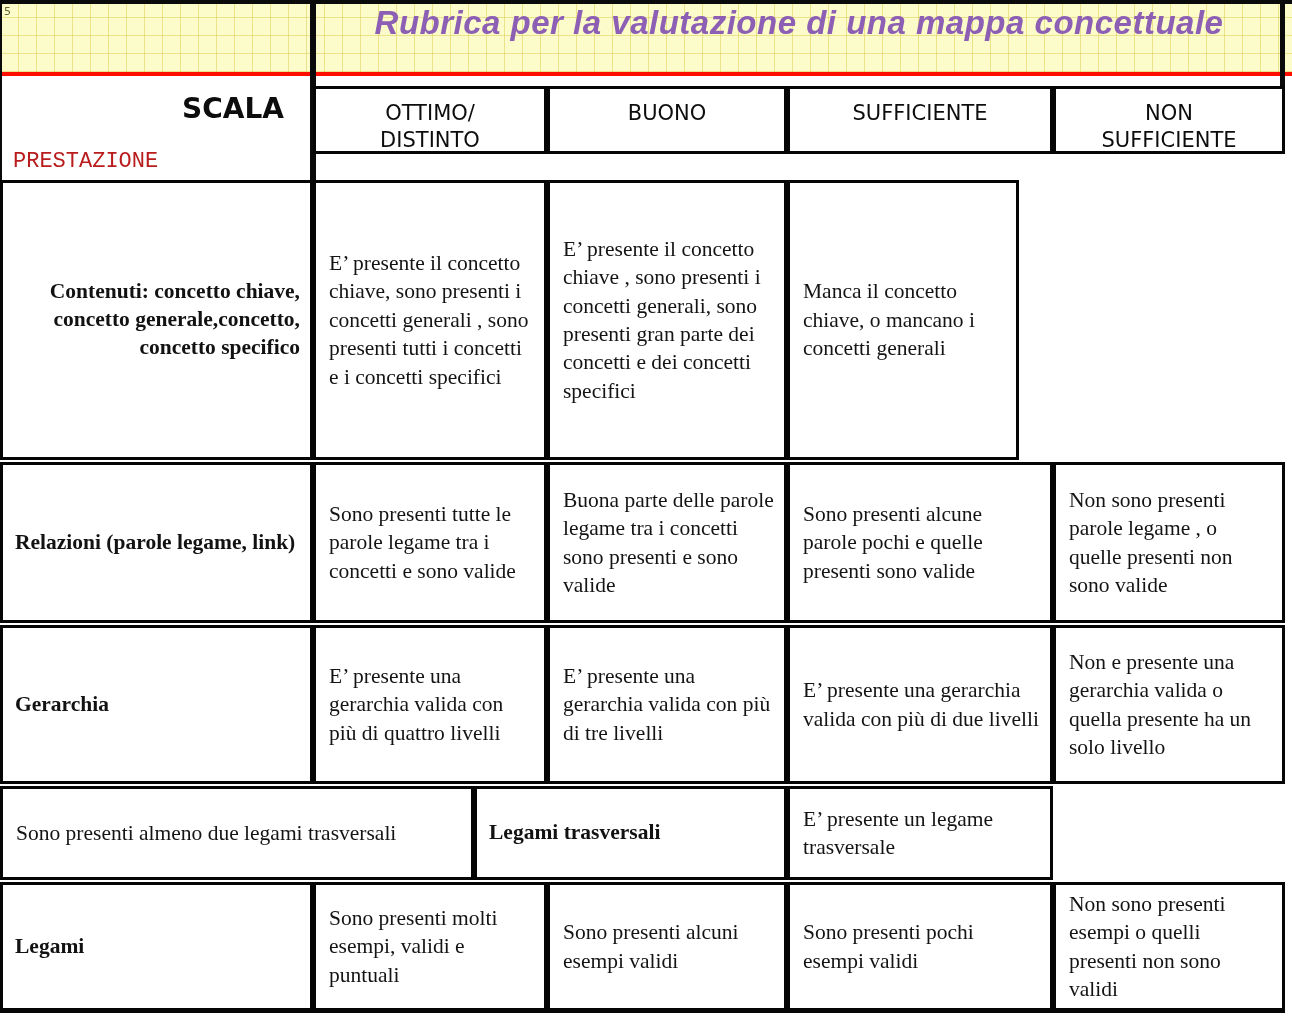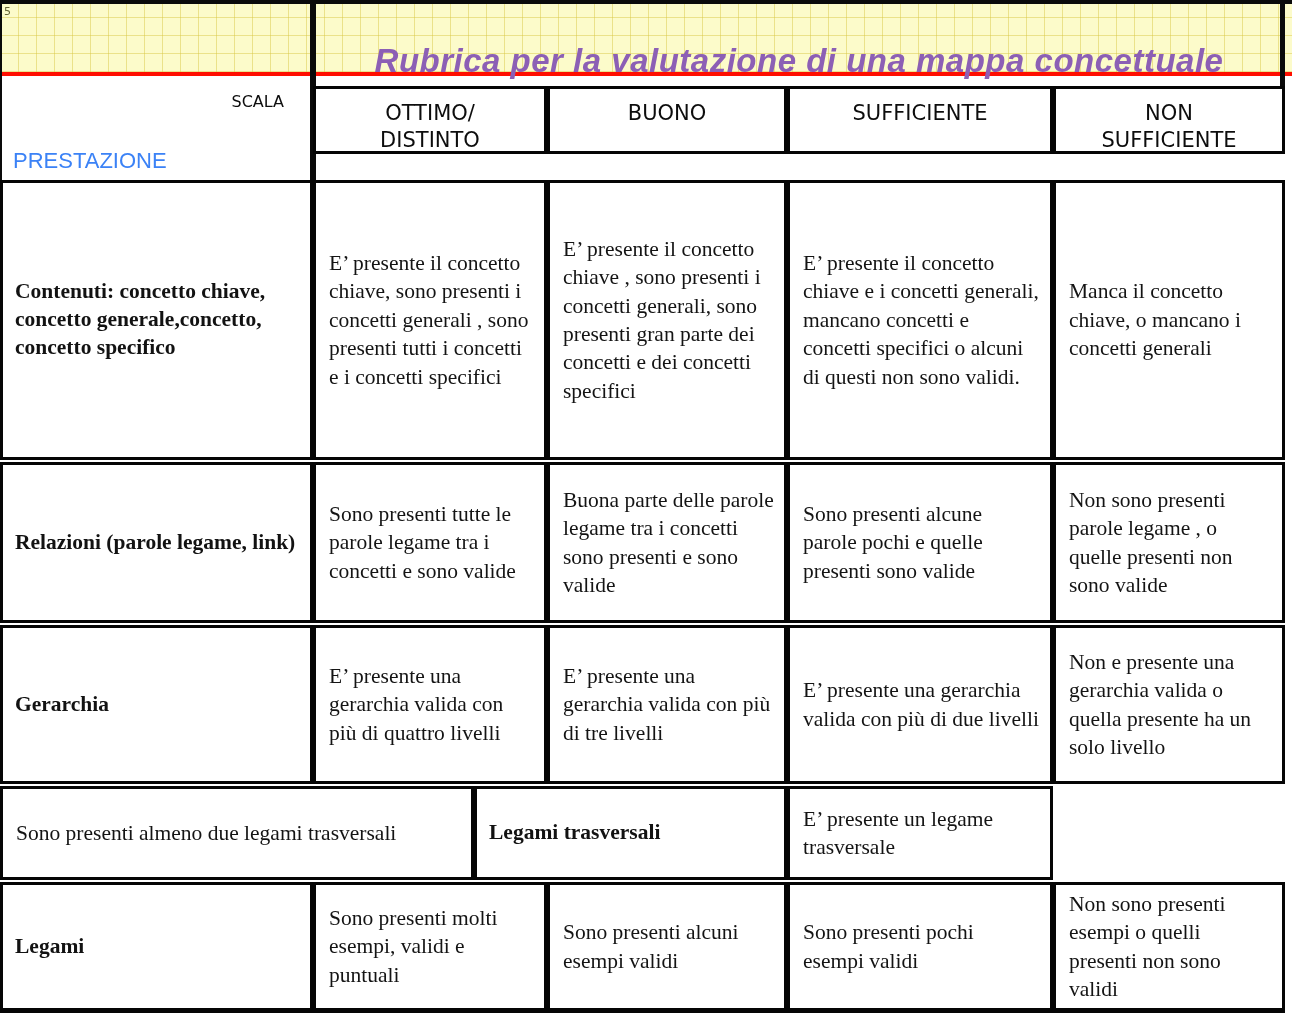--- a/index.html
+++ b/index.html
@@ -15,40 +15,41 @@
       repeating-linear-gradient(0deg, rgba(214,196,60,.45) 0 1px, transparent 1px 18px),
       repeating-linear-gradient(90deg, rgba(214,196,60,.45) 0 1px, transparent 1px 18px);
     border-top:4px solid #0a0a0a;
     border-bottom:4px solid #ff0e00;
   }
   .corner-mark{
     position:absolute;left:4px;top:7px;font-size:11px;line-height:10px;
     color:#4c4c1c;opacity:.85;font-family:"DejaVu Sans",sans-serif;
   }
   .title-wrap{
-    position:absolute;left:316px;top:18px;width:966px;height:85px;
-    display:flex;align-items:center;justify-content:center;
+    position:absolute;left:316px;top:4px;width:966px;height:85px;
+    display:flex;justify-content:center;
   }
   .title-text{
     font-family:"Liberation Sans",sans-serif;font-weight:bold;font-style:italic;
     font-size:33px;color:#8c5fb5;letter-spacing:.5px;white-space:nowrap;
   }
   .vdiv{position:absolute;left:310px;top:0;width:6px;height:180px;background:#0a0a0a;}
   .left-edge{position:absolute;left:0;top:0;width:2px;height:182px;background:#0a0a0a;}
   .right-seg{position:absolute;left:1280px;top:0;width:5px;height:88px;background:#0a0a0a;}
 
   
   .hdr-left{position:absolute;left:2px;top:80px;width:306px;height:98px;}
   .scala{
-    position:absolute;right:24px;top:12px;font-size:16px;color:#0d0d0d;
+    position:absolute;right:24px;top:12px;font-size:28px;color:#0d0d0d;
     font-family:"DejaVu Sans","Liberation Sans",sans-serif;
+    font-weight:bold;
   }
   .prestazione{
-    position:absolute;left:11px;bottom:4px;font-size:22px;color:#3b82f6;
-    font-family:Liberation Sans, sans-serif;
+    position:absolute;left:11px;bottom:4px;font-size:22px;color:#b91c1c;
+    font-family:Liberation Mono, monospace;
   }
   .hdr-cells{position:absolute;left:313px;top:86px;display:flex;}
   .hcell{
     box-sizing:border-box;height:68px;border:3px solid #050505;background:#fff;
     padding-top:11px;text-align:center;font-size:21px;line-height:1.28;
     white-space:pre-line;font-family:"DejaVu Sans","Liberation Sans",sans-serif;color:#0d0d0d;
   }
   .w1{width:234px}.w2{width:240px}.w3{width:266px}.w4{width:232px}.wm{width:474px}
   .wlabel{width:313px}
 
@@ -62,21 +63,21 @@
   .row:last-child .cell{border-bottom-width:5px;}
   .label-cell .txt{
     font-family:"Liberation Serif","DejaVu Serif",serif;font-weight:bold;
     font-size:21.5px;line-height:1.3;color:#121212;
   }
   .data-cell .txt{
     font-family:"Liberation Serif","DejaVu Serif",serif;
     font-size:21.5px;line-height:1.32;color:#141414;
   }
   .cell .txt{padding:6px 10px 6px 13px;}
-  .label-cell .txt{padding-left:12px;}
+  .label-cell .txt{padding-left:12px;text-align:right;}
   .r1{height:280px}.r2{height:161px}.r3{height:159px}.r4{height:94px}.r5{height:131px}
 </style>
 </head>
 <body>
 
 <div class="page">
 
   <div class="band"></div>
   <span class="corner-mark">5</span>
 
@@ -106,23 +107,20 @@
 
     <div class="row">
       <div class="cell label-cell wlabel r1">
           <div class="txt">Contenuti: concetto chiave, concetto generale,concetto, concetto specifico</div>
         </div>
       <div class="cell data-cell w1 r1">
           <div class="txt">E’ presente il concetto chiave, sono presenti i concetti generali , sono presenti tutti i concetti e i concetti specifici</div>
         </div>
       <div class="cell data-cell w2 r1">
           <div class="txt">E’ presente il concetto chiave , sono presenti i concetti generali, sono presenti gran parte dei concetti e dei concetti specifici</div>
-        </div>
-      <div class="cell data-cell w3 r1">
-          <div class="txt">E’ presente il concetto chiave e i concetti generali, mancano concetti e concetti specifici o alcuni di questi non sono validi.</div>
         </div>
       <div class="cell data-cell w4 r1">
           <div class="txt">Manca il concetto chiave, o mancano i concetti generali</div>
         </div>
     </div>
 
     <div class="row">
       <div class="cell label-cell wlabel r2">
           <div class="txt">Relazioni (parole legame, link)</div>
         </div>

